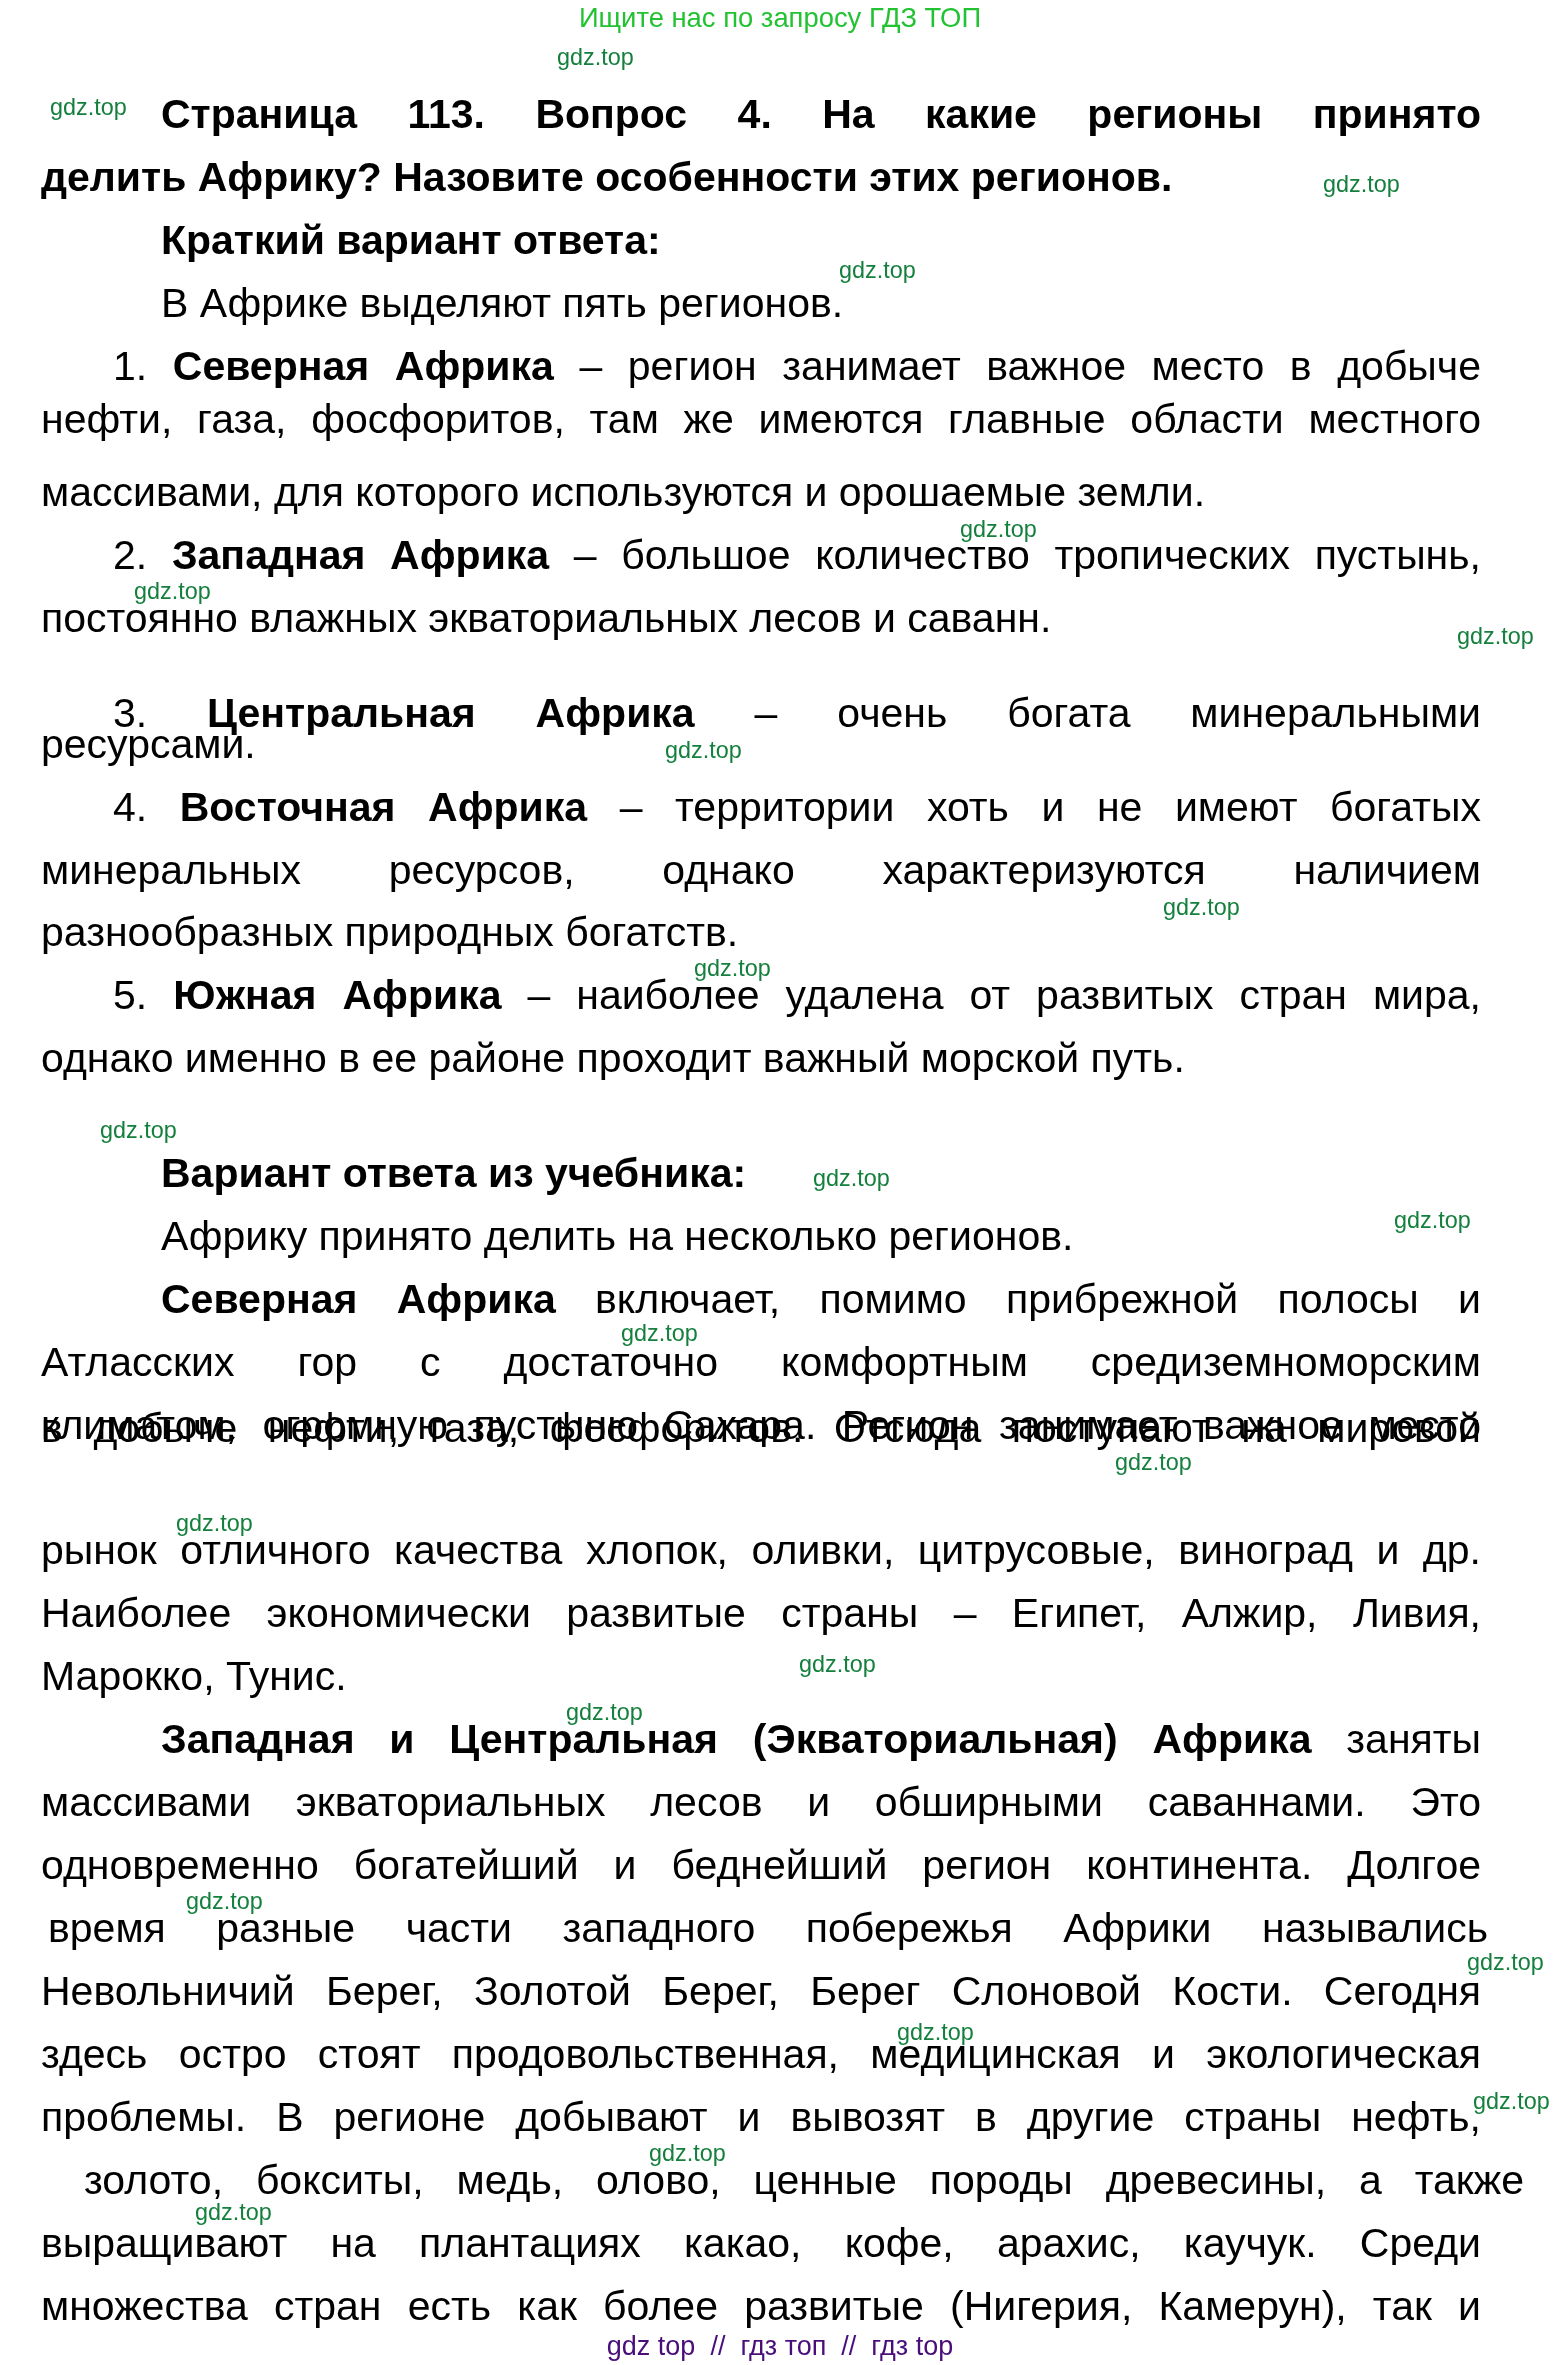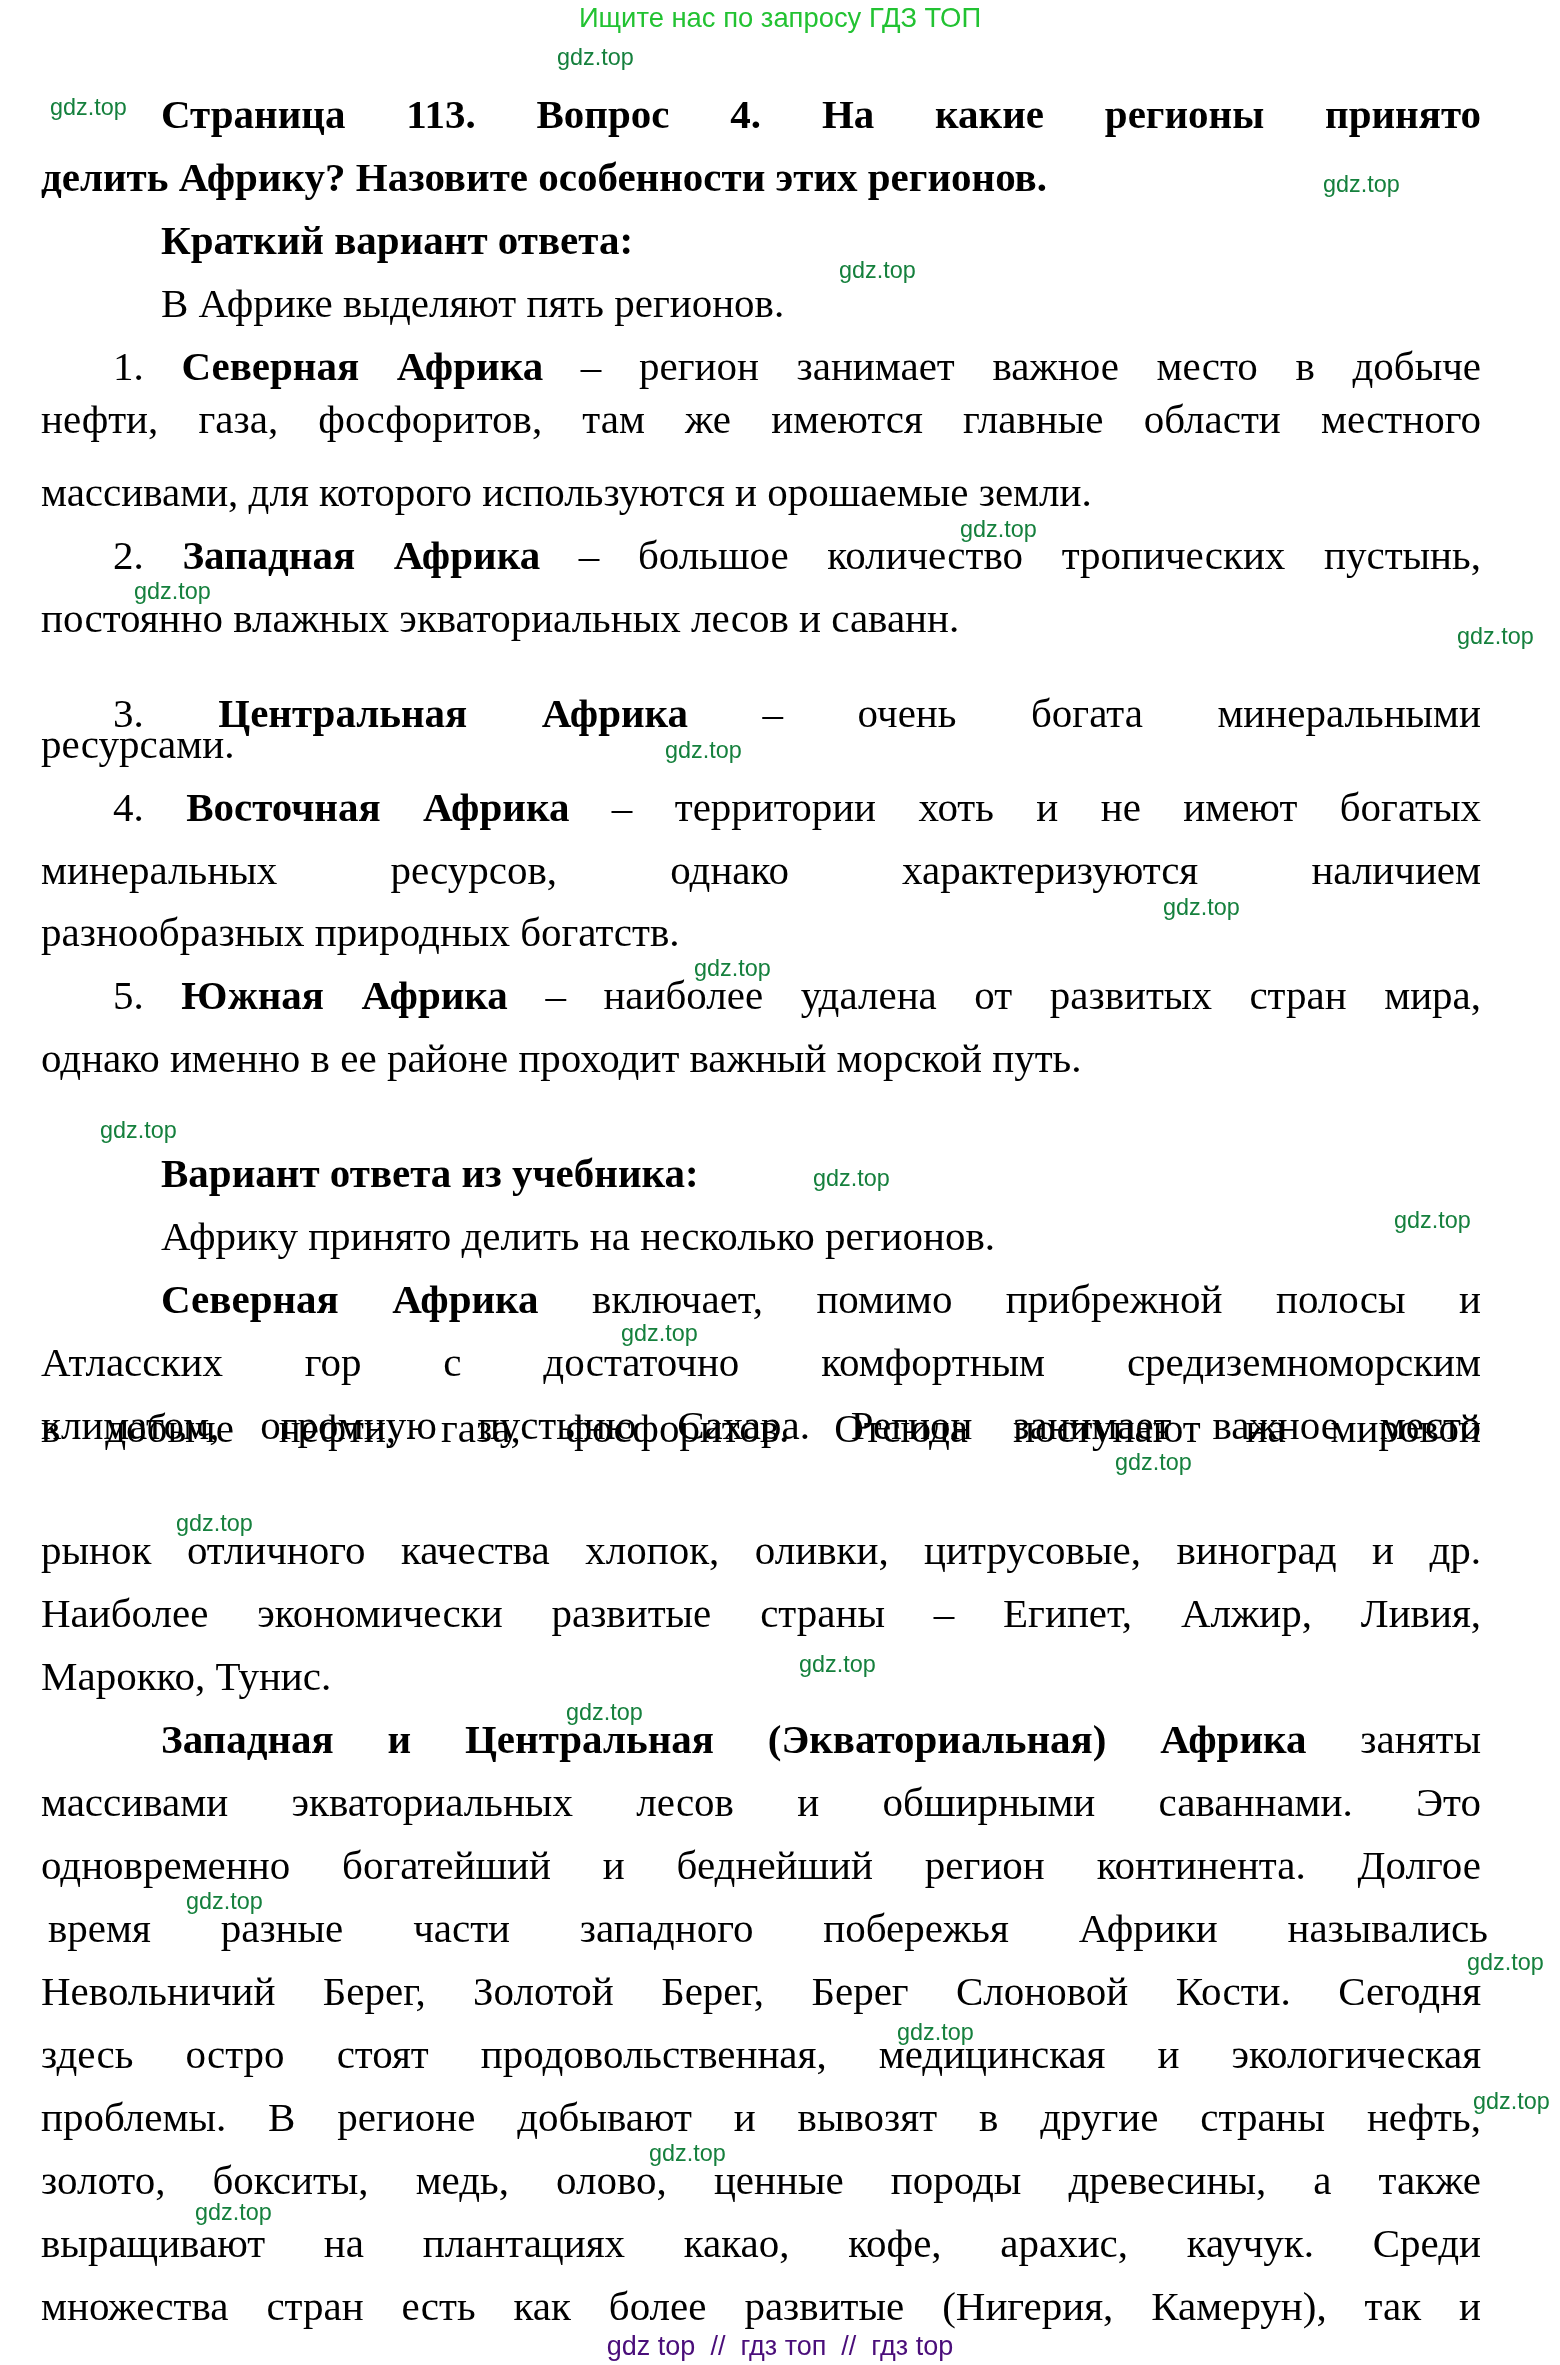--- a/index.html
+++ b/index.html
@@ -9,21 +9,21 @@
     font-family: "Liberation Sans", sans-serif; font-size: 27.4px; color: #22c232;
     line-height: 32px;
   }
   .footer-banner {
     position: absolute; left: 0; top: 2330px; width: 1560px; text-align: center;
     font-family: "Liberation Sans", sans-serif; font-size: 27px; color: #4a0e7a;
     line-height: 32px; white-space: pre;
   }
   .line {
     position: absolute; left: 41px; width: 1440px;
-    font-family: Liberation Serif, serif; font-size: 41px; line-height: 48px;
+    font-family: Liberation Sans, sans-serif; font-size: 41px; line-height: 48px;
     color: #000; white-space: nowrap; text-align: justify; text-align-last: justify;
   }
   .line.last { text-align-last: left; }
   .line.indent { left: 161px; width: 1320px; }
   .line.num { left: 113px; width: 1368px; }
   .b { font-weight: bold; }
   .wm {
     position: absolute; font-family: "Liberation Sans", sans-serif; font-size: 23.4px;
     color: #15803d; line-height: 26px; white-space: nowrap;
   }
@@ -70,21 +70,21 @@
 <div class="line" style="top:1589px;">Наиболее экономически развитые страны – Египет, Алжир, Ливия,</div>
 <div class="line last" style="top:1652px;">Марокко, Тунис.</div>
 
 <div class="line indent" style="top:1715px;"><span class="b">Западная и Центральная (Экваториальная) Африка</span> <span>заняты</span></div>
 <div class="line" style="top:1778px;">массивами экваториальных лесов и обширными саваннами. Это</div>
 <div class="line" style="top:1841px;">одновременно богатейший и беднейший регион континента. Долгое</div>
 <div class="line" style="top:1904px;margin-left:7px;">время разные части западного побережья Африки назывались</div>
 <div class="line" style="top:1967px;">Невольничий Берег, Золотой Берег, Берег Слоновой Кости. Сегодня</div>
 <div class="line" style="top:2030px;">здесь остро стоят продовольственная, медицинская и экологическая</div>
 <div class="line" style="top:2093px;">проблемы. В регионе добывают и вывозят в другие страны нефть,</div>
-<div class="line" style="top:2156px;">золото, бокситы, медь, олово, ценные породы древесины, а также</div>
+<div class="line" style="top:2156px;margin-left:43px;">золото, бокситы, медь, олово, ценные породы древесины, а также</div>
 <div class="line" style="top:2219px;">выращивают на плантациях какао, кофе, арахис, каучук. Среди</div>
 <div class="line" style="top:2282px;">множества стран есть как более развитые (Нигерия, Камерун), так и</div>
 
 <div class="wm" style="left:557px; top:44px;">gdz.top</div>
 <div class="wm" style="left:50px; top:94px;">gdz.top</div>
 <div class="wm" style="left:1323px; top:171px;">gdz.top</div>
 <div class="wm" style="left:839px; top:257px;">gdz.top</div>
 <div class="wm" style="left:960px; top:516px;">gdz.top</div>
 <div class="wm" style="left:134px; top:578px;">gdz.top</div>
 <div class="wm" style="left:1457px; top:623px;">gdz.top</div>

